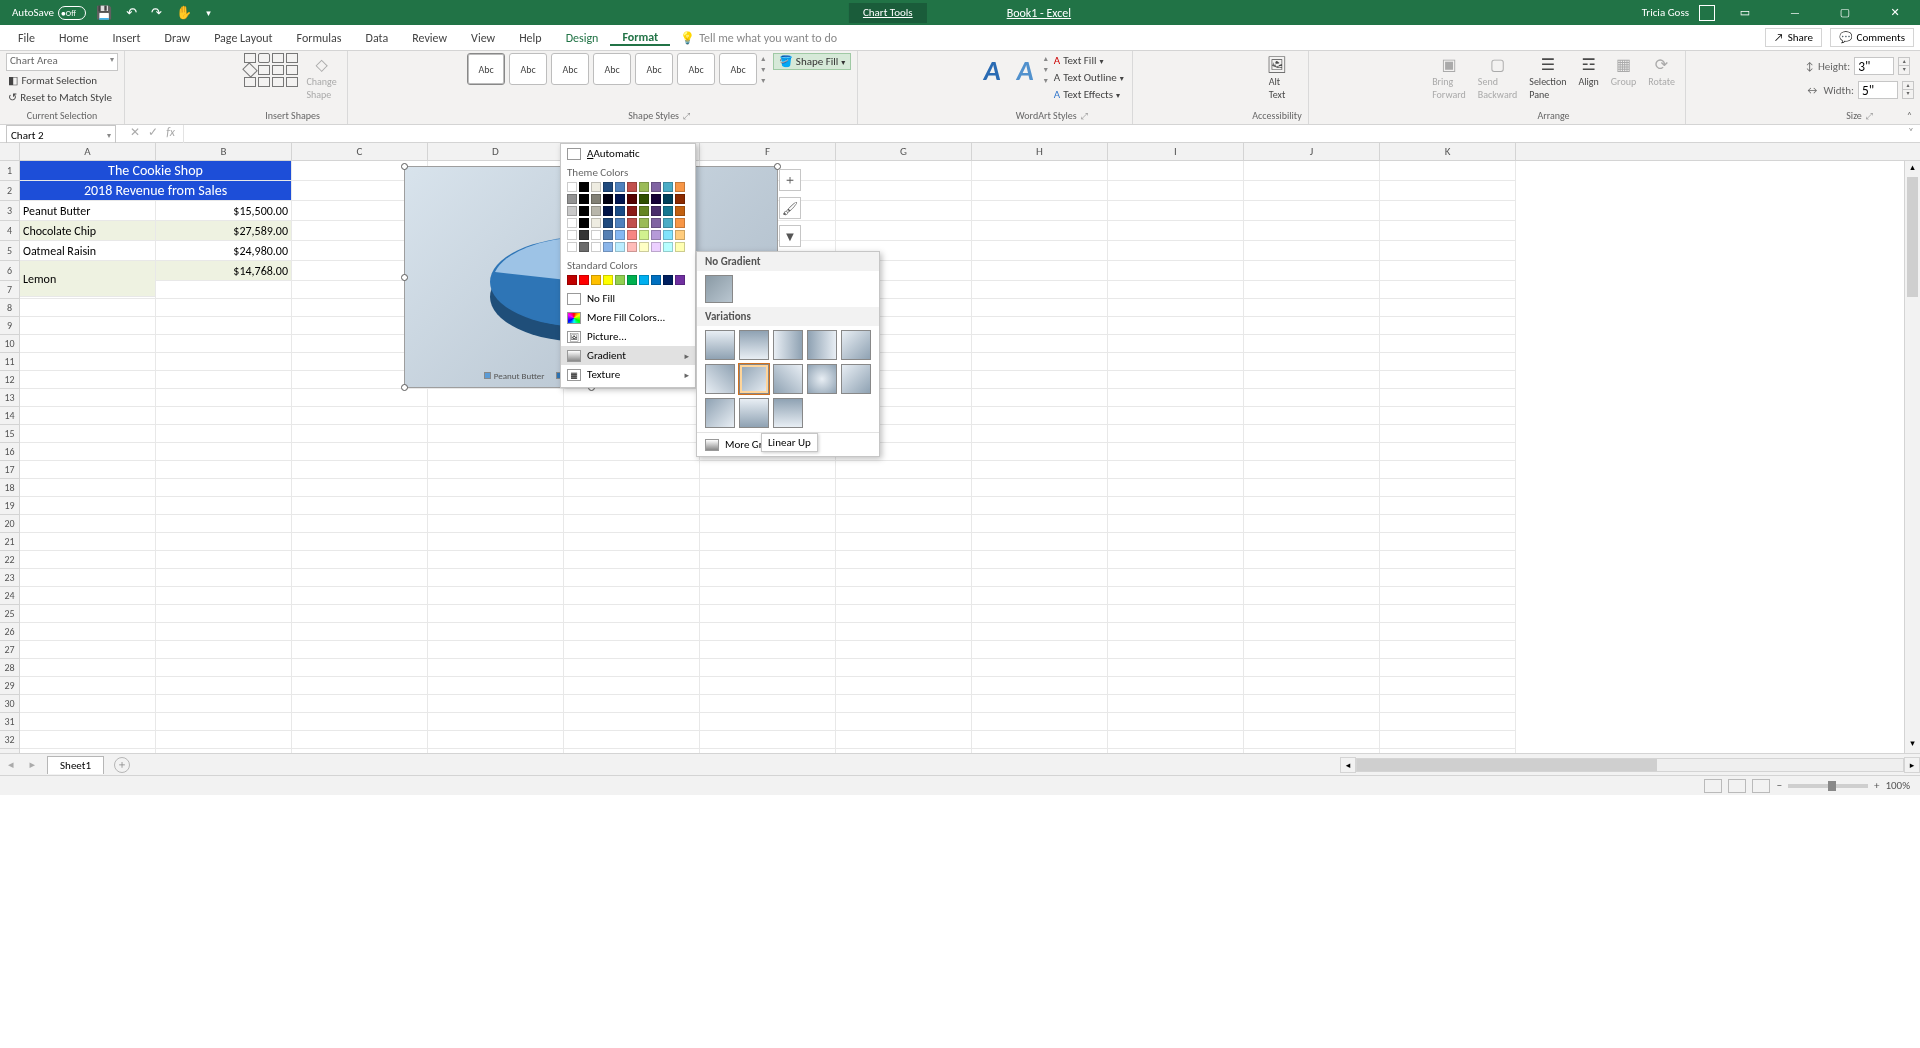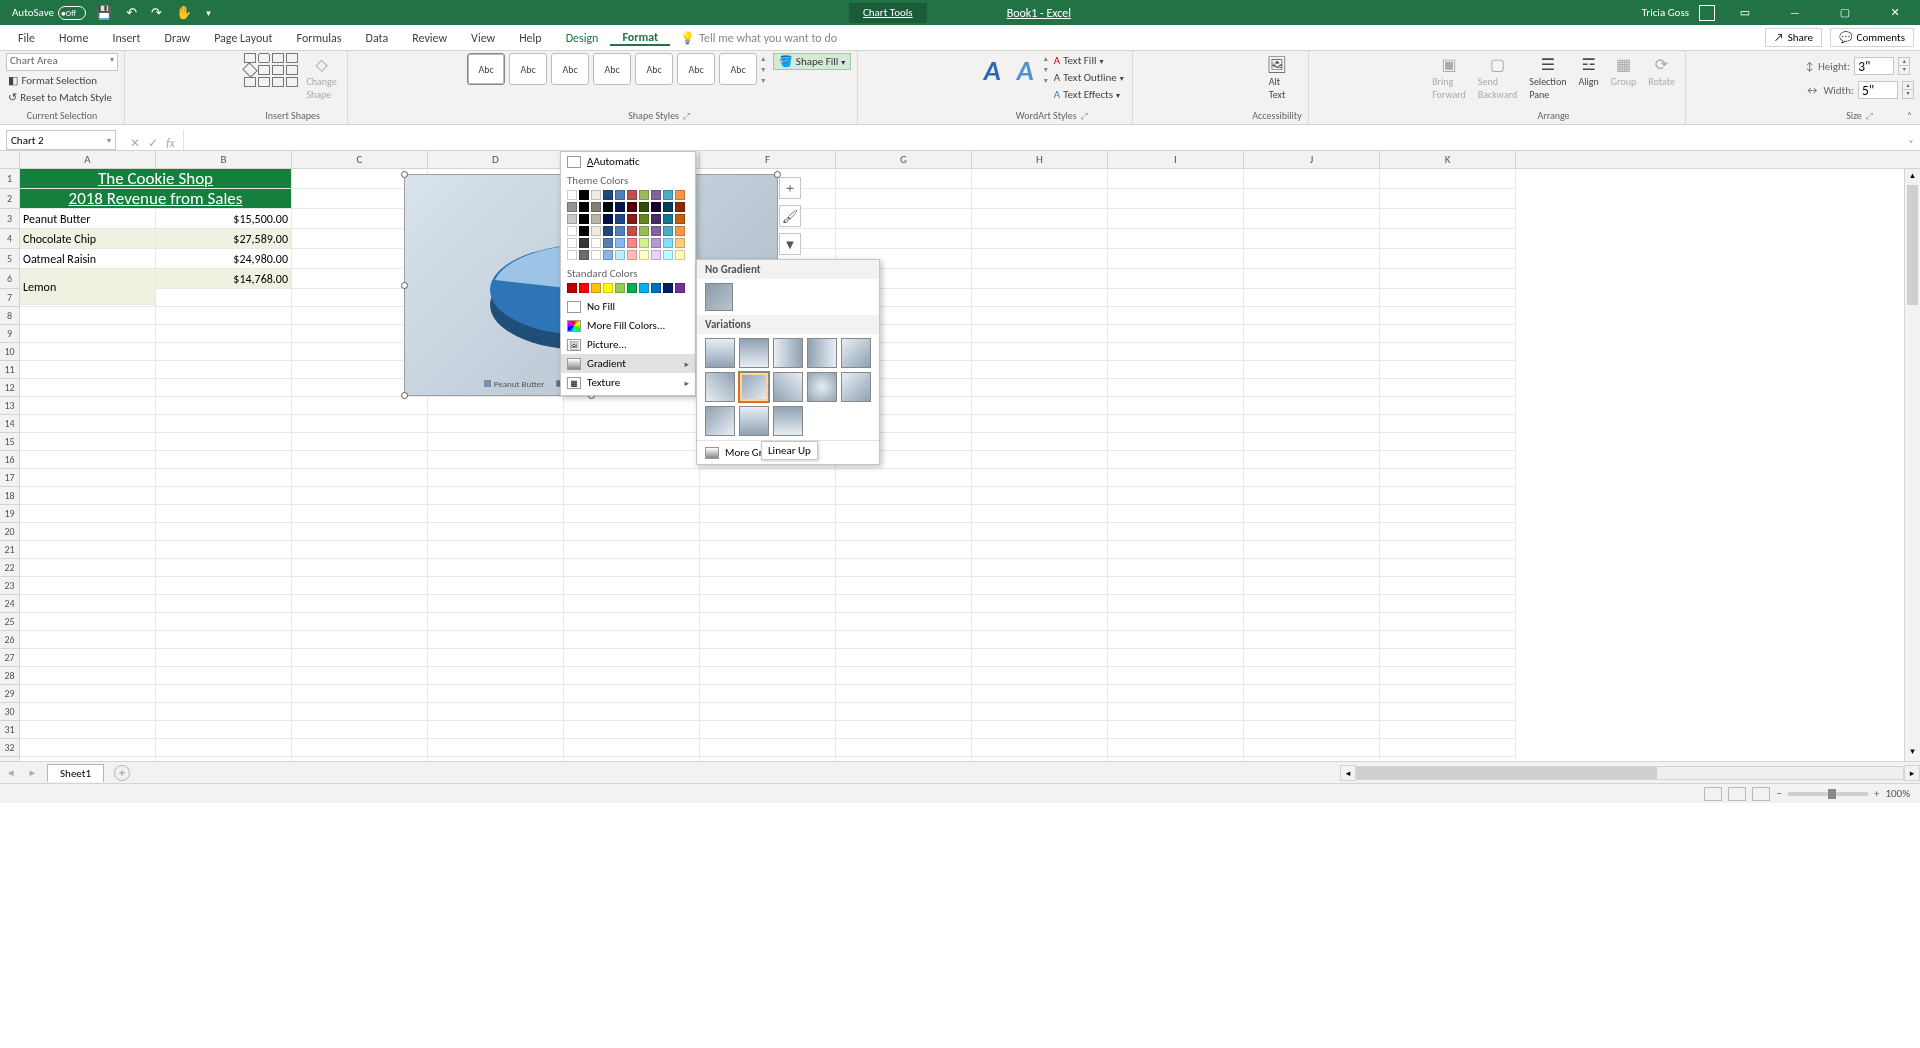--- a/index.html
+++ b/index.html
@@ -54,36 +54,36 @@
 
 .size-row { display:flex; align-items:center; gap:4px; font-size:11px;}
 .size-input { width:40px; height:18px; border:1px solid #c6c6c6; padding:0 3px; background:#fff;}
 .spinner { display:flex; flex-direction:column; font-size:6px; border:1px solid #c6c6c6; width:12px;}
 .spinner div{height:8px;text-align:center;border-bottom:1px solid #c6c6c6;line-height:7px;}
 
 
 .shape-fill-btn { background:#d6e9d8; border:1px solid #9fc9a4; padding:1px 5px; display:flex; align-items:center; gap:3px; font-size:11px; color:#333;}
 
 
-.fbar { height: 26px; border-bottom: 1px solid #d4d4d4; display:flex; align-items:flex-end; background:#fff;}
+.fbar { height: 18px; border-bottom: 1px solid #d4d4d4; display:flex; align-items:flex-start; background:#fff;}
 .name-box { width:110px; height:20px; border:1px solid #c6c6c6; margin:0 6px; font-size:11px; padding:0 4px; display:flex;align-items:center;justify-content:space-between;}
 .fx-btns { display:flex; gap:8px; color:#aaa; padding:0 8px; font-size:12px;}
 .fx-input { flex:1; height:20px; border-left:1px solid #e3e3e3; padding:0 4px;}
 .fbar-collapse {width:18px; text-align:center; color:#888;font-size:10px;}
 
 
 .grid-wrap { position:relative; height: 610px; overflow:hidden; background:#fff;}
 .col-headers { display:flex; height:18px; background:#f2f2f2; border-bottom:1px solid #d4d4d4;}
 .sel-all { width:20px; border-right:1px solid #d4d4d4;}
 .col-h { border-right:1px solid #d4d4d4; text-align:center; font-size:11px; color:#555; display:flex;align-items:center;justify-content:center;}
 .rows { position:relative;}
 .row-h { position:absolute; left:0; width:20px; height:18px; border-right:1px solid #d4d4d4; border-bottom:1px solid #d4d4d4; background:#f2f2f2; font-size:10px; color:#555; display:flex;align-items:center;justify-content:center;}
 .cell { position:absolute; height:18px; border-right:1px solid #e8e8e8; border-bottom:1px solid #e8e8e8; font-size:12px; padding:0 3px; display:flex; align-items:center;}
 .cell.right { justify-content:flex-end;}
-.title-merge { background:#15803d; color:#fff; justify-content:center; font-size:17px; height:20px;text-decoration:underline;}
+.title-merge { background:#1d4ed8; color:#fff; justify-content:center; font-size:14px; height:20px;}
 .banded { background:#eef2e1;}
 
 
 .chart-obj { position:absolute; left:404px; top:23px; width:374px; height:222px; border:1px solid #9e9e9e; background:linear-gradient(135deg,#d8e3ec 0%,#aebcc9 100%);}
 .chart-handle { position:absolute; width:7px; height:7px; background:#fff; border:1px solid #5a5a5a; border-radius:50%;}
 .ch-tl{left:-4px;top:-4px;} .ch-tr{right:-4px;top:-4px;} .ch-bl{left:-4px;bottom:-4px;} .ch-br{right:-4px;bottom:-4px;}
 .ch-tm{left:50%;top:-4px;margin-left:-3px;} .ch-bm{left:50%;bottom:-4px;margin-left:-3px;}
 .ch-ml{left:-4px;top:50%;margin-top:-3px;} .ch-mr{right:-4px;top:50%;margin-top:-3px;}
 .chart-title {text-align:center; font-size:13px; color:#3a4350; padding-top:6px;}
 .pie { position:absolute; left:70px; top:60px; width:220px; height:120px;}

